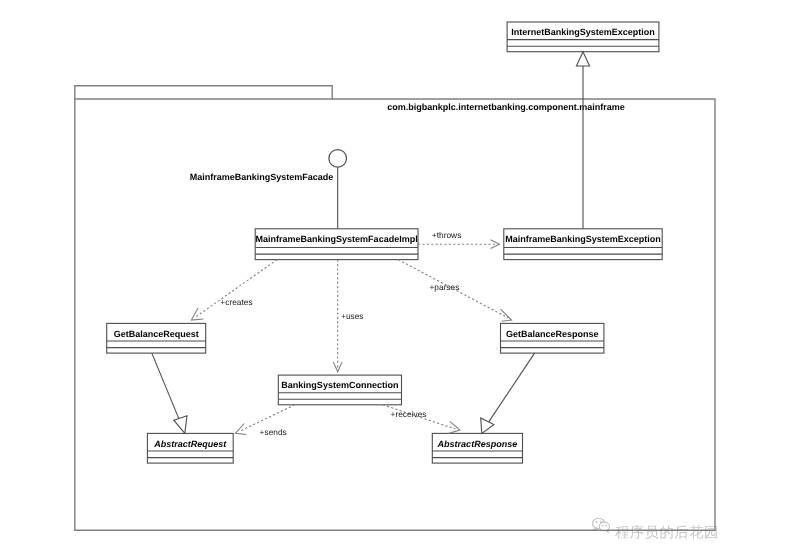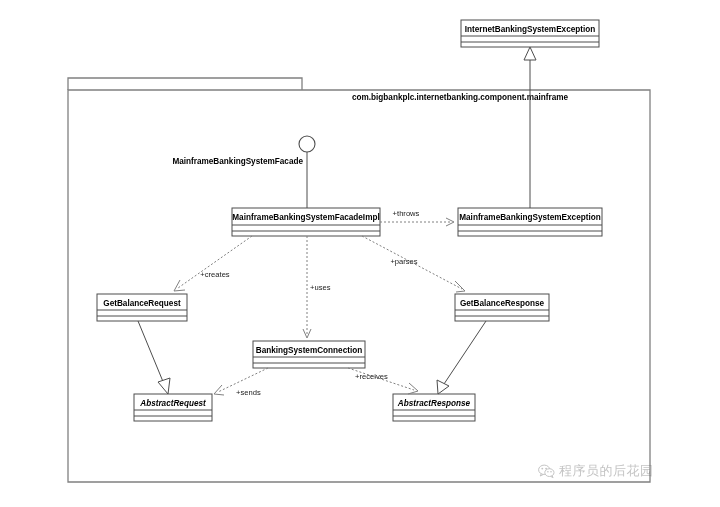--- a/index.html
+++ b/index.html
@@ -95,20 +95,21 @@
     gap: 4px;
     opacity: 0.40;
     user-select: none;
   }
   .wm-text {
     font-family: Liberation Sans, sans-serif;
     font-size: 13px;
     color: #6b6b6b;
     letter-spacing: 0.5px;
     white-space: nowrap;
+    margin-top: 13px;
   }
 </style>
 </head>
 <body>
 
 <div id="canvas">
 
   <svg id="diagram" viewBox="0 0 720 507">
 
     <g>

